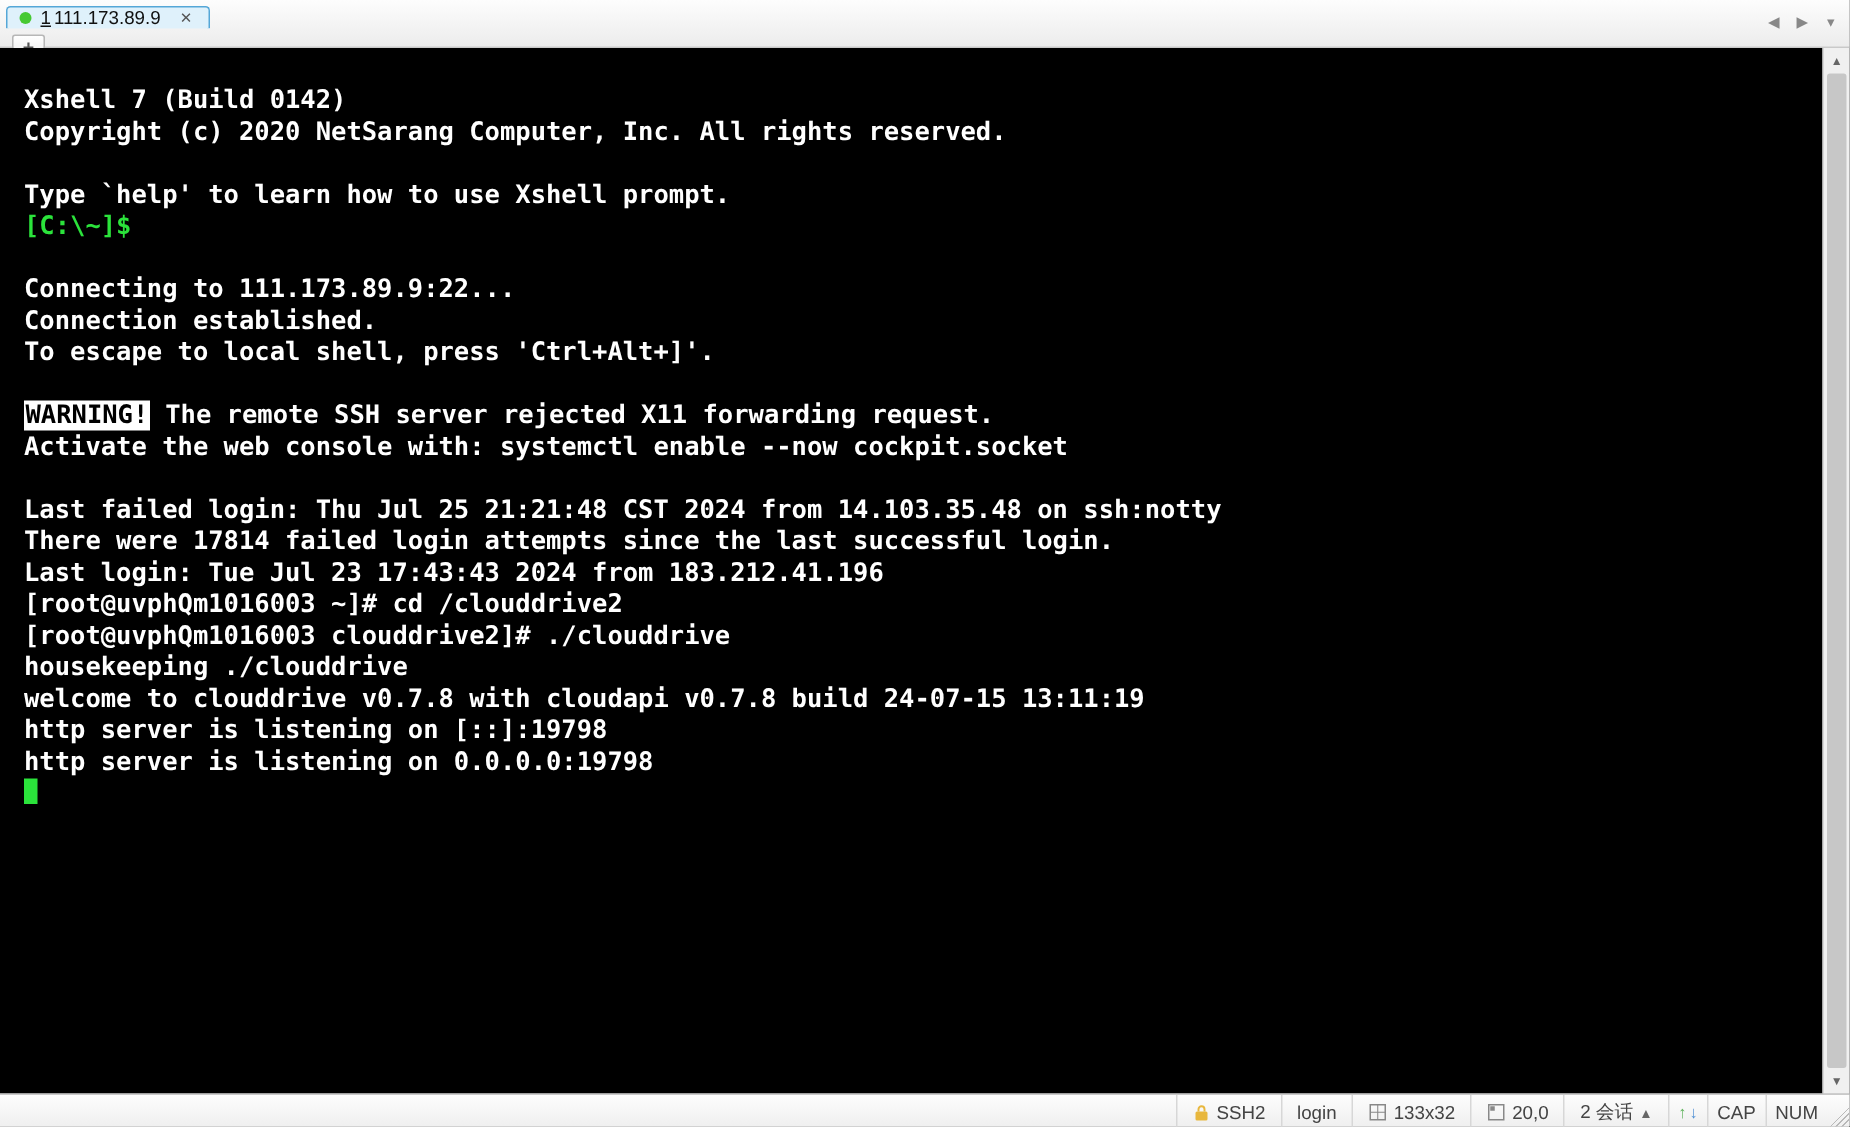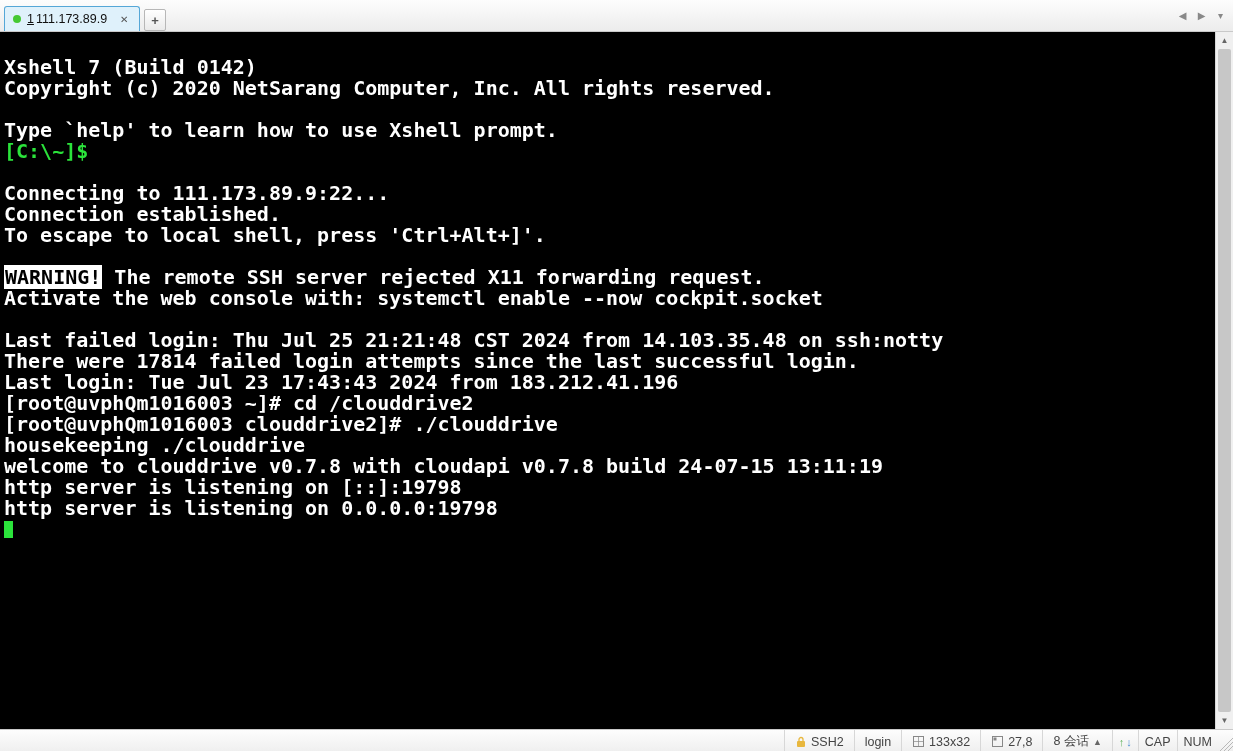--- a/index.html
+++ b/index.html
@@ -9,27 +9,28 @@
     height: 751px;
     overflow: hidden;
     font-family: "Segoe UI", Tahoma, sans-serif;
     background: #f0f0f0;
     font-size: 13px;
   }
 
   
   .tab-bar {
     display: flex;
-    align-items: flex-end;
+    align-items: flex-start;
     height: 31px;
     background: linear-gradient(#fdfdfd, #ececec);
     border-bottom: 1px solid #c9c9c9;
     padding-left: 4px;
     user-select: none;
     position: relative;
+    flex-direction: column;
   }
   .tab {
     display: flex;
     align-items: center;
     height: 24px;
     margin-top: 4px;
     padding: 0 8px 0 8px;
     border: 1px solid #55a7d7;
     border-bottom: none;
     border-radius: 3px 3px 0 0;
@@ -73,27 +74,28 @@
   .terminal-wrap {
     position: relative;
     height: calc(751px - 31px - 23px);
     background: #000;
   }
   .terminal {
     position: absolute;
     inset: 0 18px 0 0;    
     padding: 4px 0 0 4px;
     font-family: "Consolas","DejaVu Sans Mono","Courier New",monospace;
-    font-size: 20px;
+    font-size: 17px;
     line-height: 21px;
     letter-spacing: 0;
     color: #ffffff;
     white-space: pre;
     overflow: hidden;
     font-weight: 600;
+    margin-left: 12px;
   }
   .terminal .prompt-c { color: #2be33b; font-weight: 700;}
   .terminal .warn {
     background: #ffffff; color: #000000; padding: 0 1px; font-weight: 700;
   }
   .terminal .cursor {
     display: inline-block;
     width: 9px; height: 17px;
     background: #2be33b;
     vertical-align: -2px;
@@ -225,25 +227,25 @@
       <path d="M1.5 6.5 h10 M6.5 1.5 v10" stroke="#888" stroke-width="0.7"></path>
     </svg>
     <span>133x32</span>
   </div>
 
   <div class="cell">
     <svg class="posicon" viewBox="0 0 13 13">
       <rect x="1.5" y="1.5" width="10" height="10" fill="none" stroke="#888" stroke-width="1"></rect>
       <rect x="2.5" y="2.5" width="3" height="3" fill="#888"></rect>
     </svg>
-    <span>27,8</span>
-  </div>
-
-  <div class="cell">
-    <span>8 会话</span>
+    <span>20,0</span>
+  </div>
+
+  <div class="cell">
+    <span>2 会话</span>
     <span class="sess-up-icon">▲</span>
   </div>
 
   <div class="cell tiny">
     <span class="up-down-arrows">
       <span class="u">↑</span>
       <span class="d">↓</span>
     </span>
   </div>
 

